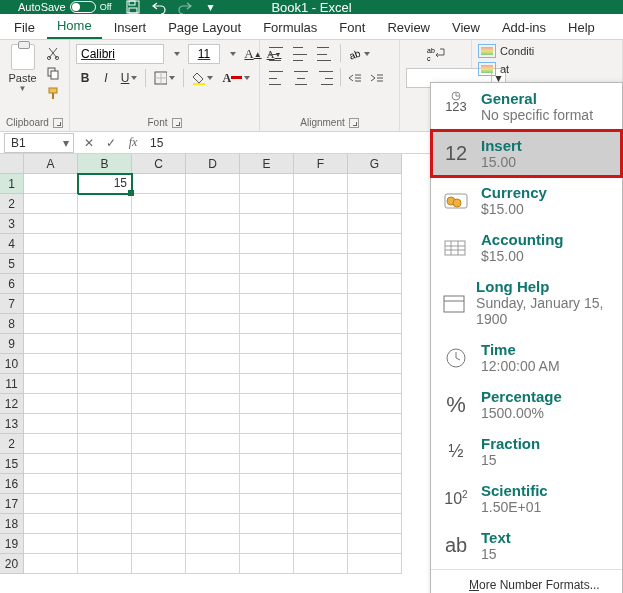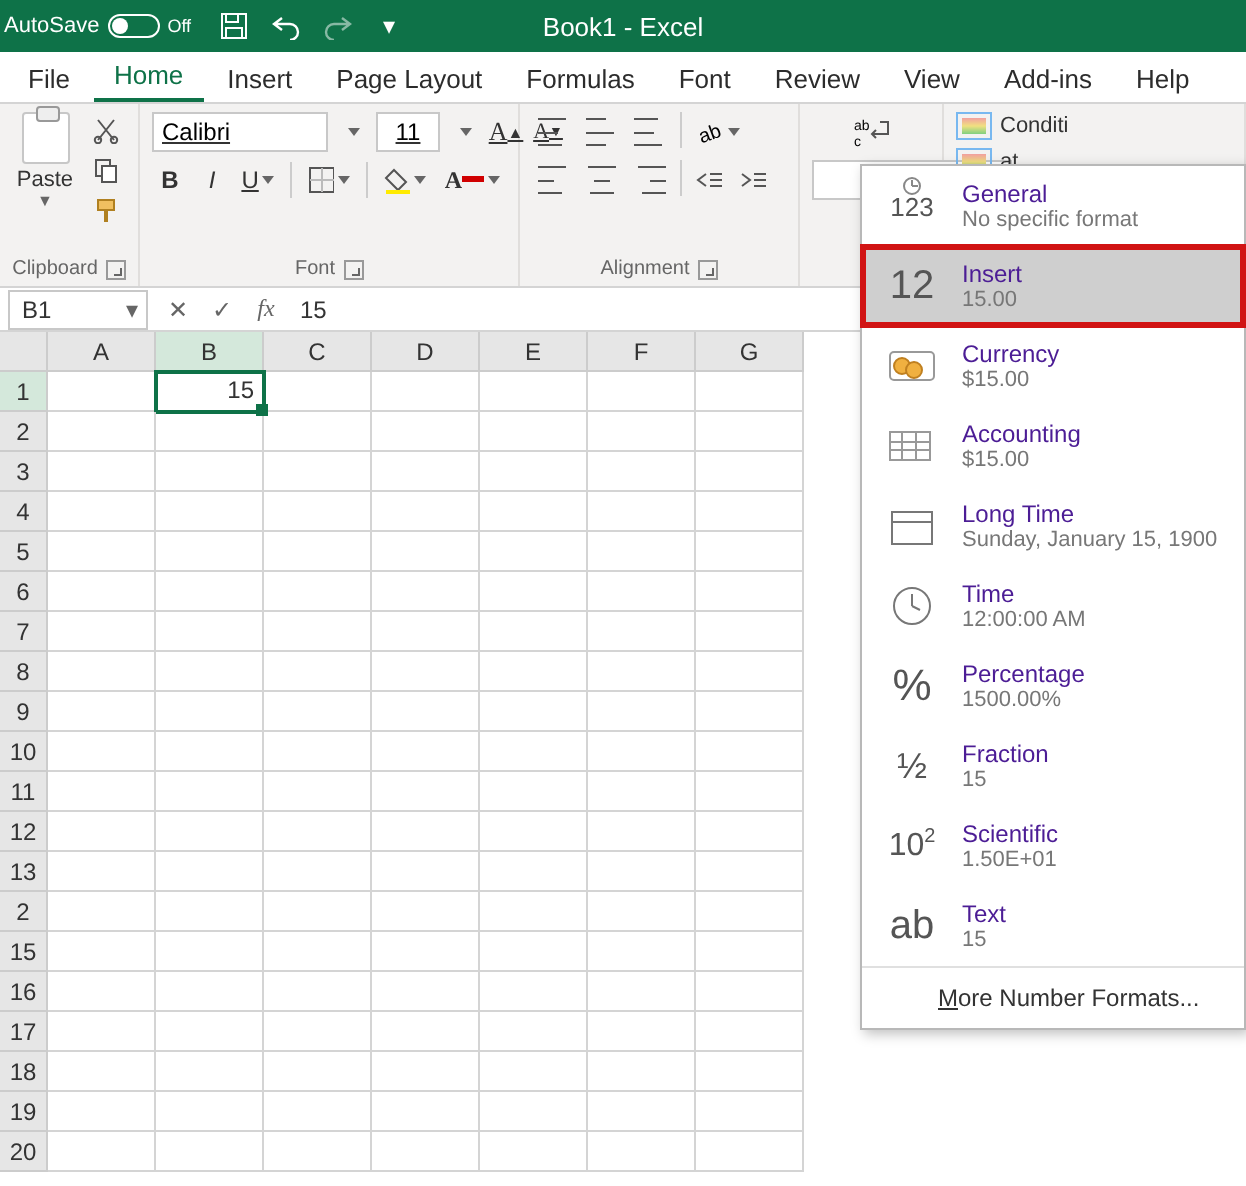--- a/index.html
+++ b/index.html
@@ -1,19 +1,19 @@
 <!DOCTYPE html>
 <html><head>
 <meta charset="utf-8">
 <style>
 * { box-sizing: border-box; margin: 0; padding: 0; font-family: "Segoe UI", Arial, sans-serif; }
 body { width: 623px; height: 593px; overflow: hidden; background: #fff; font-size: 12px; color: #333; position: relative; }
 
 
-.titlebar { background: #0e7248; height: 26px; display: flex; align-items: center; color: #fff; padding: 0 2px; position: relative; }
+.titlebar { background: #0e7248; height: 14px; display: flex; align-items: center; color: #fff; padding: 0 18px; position: relative; }
 .autosave { display: flex; align-items: center; gap: 4px; font-size: 11px; }
 .autosave .toggle { width: 26px; height: 12px; border: 1px solid #fff; border-radius: 6px; position: relative; }
 .autosave .toggle::after { content: ""; position: absolute; left: 1px; top: 1px; width: 8px; height: 8px; border-radius: 50%; background: #fff; }
 .qat { display: flex; gap: 8px; margin-left: 12px; align-items: center; }
 .qat .iconbtn { width: 18px; height: 18px; display: flex; align-items: center; justify-content: center; color: #fff; }
 .title-center { position: absolute; left: 50%; transform: translateX(-50%); font-size: 13px; }
 
 
 .ribbon-tabs { background: #fff; height: 26px; display: flex; align-items: flex-end; border-bottom: 1px solid #d4d4d4; padding: 0 4px; gap: 2px; }
 .ribbon-tabs .tab { padding: 4px 10px; font-size: 13px; cursor: pointer; color: #2c2c2c; }
@@ -83,22 +83,22 @@
 .cellrow { display: flex; }
 .cell { height: 20px; border-right: 1px solid #d4d4d4; border-bottom: 1px solid #d4d4d4; font-size: 12px; padding-right: 4px; text-align: right; line-height: 19px; }
 .cell.active { outline: 2px solid #0e7248; outline-offset: -1px; }
 .colh.active, .rowh.active { background: #d4e8db; }
 .fill-handle { position: absolute; width: 6px; height: 6px; background: #0e7248; }
 
 
 .format-panel { position: absolute; top: 82px; left: 430px; width: 193px; background: #fff; border: 1px solid #b8b8b8; box-shadow: 2px 2px 6px rgba(0,0,0,0.25); z-index: 100; }
 .format-item { display: flex; align-items: center; gap: 10px; padding: 7px 10px; cursor: pointer; }
 .format-item .ficon { width: 30px; height: 26px; display: flex; align-items: center; justify-content: center; font-size: 18px; color: #555; font-family: serif; }
-.format-item .ftxt .fname { font-size: 12px; color: #4c1d95; }
-.format-item .ftxt .fsub { font-size: 11px; color: #777; }
+.format-item .ftxt .fname { font-size: 15px; color: #0f766e; font-weight: bold; }
+.format-item .ftxt .fsub { font-size: 14px; color: #777; }
 .format-item.highlight { background: #cfcfcf; outline: 3px solid #d11414; outline-offset: -2px; }
 .format-more { padding: 8px 10px 8px 38px; font-size: 12px; border-top: 1px solid #e0e0e0; }
 .format-more u { text-decoration: underline; }
 
 .sep { width: 1px; height: 18px; background: #ccc; margin: 0 2px; }
 
 svg { display: block; }
 </style>
 </head>
 <body>
@@ -627,21 +627,21 @@
       </div>
     </div>
     <div class="format-item">
       <div class="ficon">
         <svg width="24" height="22">
           <rect x="2" y="4" width="20" height="16" fill="none" stroke="#777"></rect>
           <line x1="2" y1="9" x2="22" y2="9" stroke="#777"></line>
         </svg>
       </div>
       <div class="ftxt">
-        <div class="fname">Long Time</div>
+        <div class="fname">Long Help</div>
         <div class="fsub">Sunday, January 15, 1900</div>
       </div>
     </div>
     <div class="format-item">
       <div class="ficon">
         <svg width="24" height="24">
           <circle cx="12" cy="12" r="9" fill="none" stroke="#777"></circle>
           <line x1="12" y1="12" x2="12" y2="6" stroke="#777"></line>
           <line x1="12" y1="12" x2="16" y2="14" stroke="#777"></line>
         </svg>

